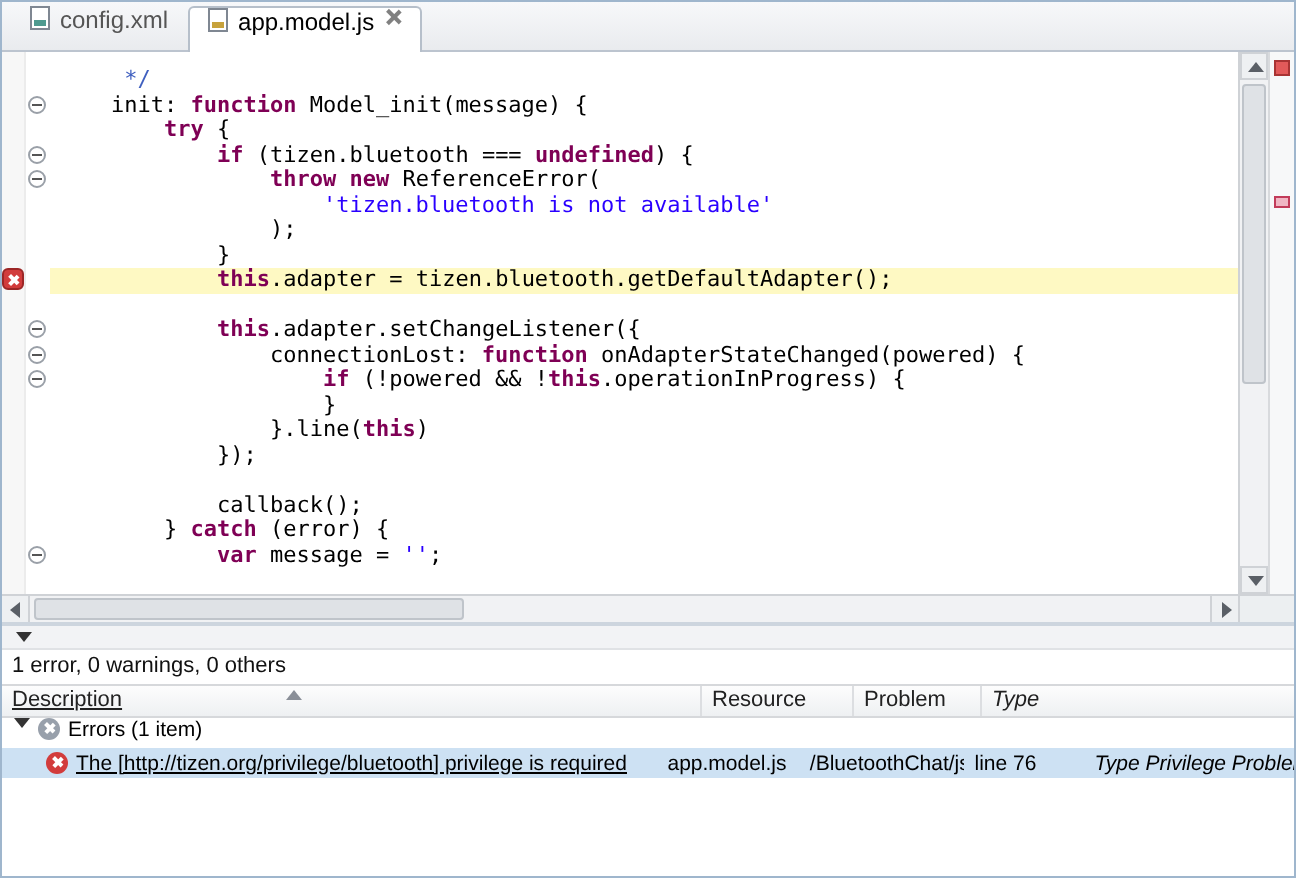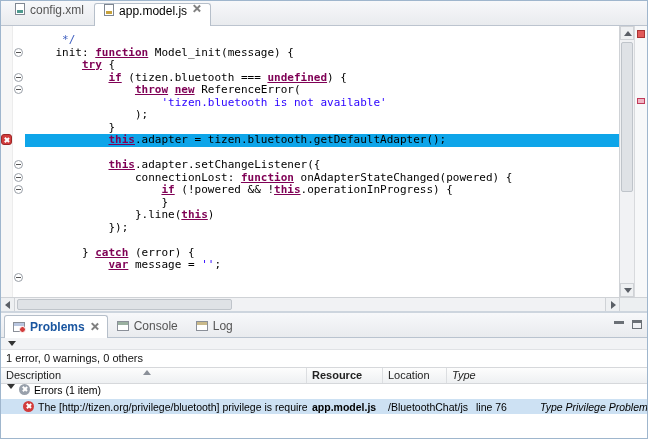--- a/index.html
+++ b/index.html
@@ -40,23 +40,23 @@
 
   
   .editor-region { height:271px; flex:none; display:flex; background:#fff; position:relative; }
   .annot-ruler { width:12px; flex:none; background:#f7f7f7; border-right:1px solid #ececec; position:relative; }
   .fold-ruler  { width:12px; flex:none; background:#ffffff; position:relative; }
   .code-scroll { flex:1; overflow:hidden; padding:8px 0 0 4px; position:relative; }
   .code-line {
     font-family:"DejaVu Sans Mono", monospace; font-size:11px; line-height:12.5px;
     white-space:pre; height:12.5px;
   }
-  .code-line.hl { background:#0ea5e9; margin-left:-4px; padding-left:4px; }
+  .code-line.hl { background:#fef9c3; margin-left:-4px; padding-left:4px; }
   .tok-p { color:#000; }
-  .tok-k { color:#7f0055; font-weight:bold;text-decoration:underline; }
+  .tok-k { color:#7f0055; font-weight:bold; }
   .tok-s { color:#2a00ff; }
   .tok-c { color:#3f5fbf; }
 
   .fold-marker {
     position:absolute; left:1px; width:9px; height:9px; border-radius:50%;
     border:1px solid #9aa0a8; background:#fff;
   }
   .fold-marker::before { content:""; position:absolute; left:1px; right:1px; top:3px; height:1px; background:#555; }
 
   .annot-error {
@@ -125,21 +125,21 @@
 
   .pmenu { height:12px; flex:none; background:#f2f3f5; border-bottom:1px solid #e0e2e5; position:relative; }
   .menu-tri { position:absolute; left:7px; top:3px; width:0; height:0;
     border-left:4px solid transparent; border-right:4px solid transparent; border-top:5px solid #333; }
 
   .psummary { height:17px; flex:none; font-size:11px; color:#111; padding:2px 0 0 5px; background:#fff; }
 
   .pheader { height:17px; flex:none; display:flex; background:linear-gradient(#fdfdfd,#eef0f2);
     border-top:1px solid #d6d8db; border-bottom:1px solid #d6d8db; font-size:11px; color:#222; }
   .hcell { border-right:1px solid #dcdee1; padding:1px 0 0 5px; height:100%; position:relative; }
-  .c-desc { width:306px; } .c-res { width:76px;font-weight:bold; } .c-path { width:88px; } .c-loc { width:64px; } .c-type { width:112px; border-right:none;font-style:italic; }
+  .c-desc { width:350px;text-decoration:underline; } .c-res { width:76px; } .c-path { width:88px; } .c-loc { width:64px; } .c-type { width:112px; border-right:none;font-style:italic; }
   .sort-up { position:absolute; left:142px; top:2px; width:0; height:0;
     border-left:4px solid transparent; border-right:4px solid transparent; border-bottom:5px solid #8a8f98; }
 
   .prow { height:15px; flex:none; display:flex; align-items:flex-start; font-size:10.5px; color:#000; overflow:hidden; }
   .prow.item.selected { background:#cde1f3; }
   .pcell { height:100%; display:flex; align-items:center; padding-left:5px; overflow:hidden; white-space:nowrap; }
 
   .twisty { width:0; height:0; border-left:4px solid transparent; border-right:4px solid transparent;
     border-top:5px solid #333; display:inline-block; margin:0 4px 0 6px; flex:none; }
   .err-badge { width:11px; height:11px; border-radius:6px; background:#d23c3c; position:relative;
@@ -194,20 +194,21 @@
           <div class="code-line"><span class="tok-p">            }</span></div>
           <div class="code-line hl"><span class="tok-p">            </span><span class="tok-k">this</span><span class="tok-p">.adapter = tizen.bluetooth.getDefaultAdapter();</span></div>
           <div class="code-line">&nbsp;</div>
           <div class="code-line"><span class="tok-p">            </span><span class="tok-k">this</span><span class="tok-p">.adapter.setChangeListener({</span></div>
           <div class="code-line"><span class="tok-p">                connectionLost: </span><span class="tok-k">function</span><span class="tok-p"> onAdapterStateChanged(powered) {</span></div>
           <div class="code-line"><span class="tok-p">                    </span><span class="tok-k">if</span><span class="tok-p"> (!powered &amp;&amp; !</span><span class="tok-k">this</span><span class="tok-p">.operationInProgress) {</span></div>
           <div class="code-line"><span class="tok-p">                    }</span></div>
           <div class="code-line"><span class="tok-p">                }.line(</span><span class="tok-k">this</span><span class="tok-p">)</span></div>
           <div class="code-line"><span class="tok-p">            });</span></div>
           <div class="code-line">&nbsp;</div>
+          <div class="code-line"><span class="tok-p">            callback();</span></div>
           <div class="code-line"><span class="tok-p">        } </span><span class="tok-k">catch</span><span class="tok-p"> (error) {</span></div>
           <div class="code-line"><span class="tok-p">            </span><span class="tok-k">var</span><span class="tok-p"> message = </span><span class="tok-s">''</span><span class="tok-p">;</span></div>
         </div>
     </div>
     <div class="vscroll">
       <div class="sb-btn sb-up"></div>
       <div class="vthumb"></div>
       <div class="sb-btn sb-down"></div>
     </div>
     <div class="overview-ruler">
@@ -221,53 +222,34 @@
     <div class="htrack">
       <div class="hthumb"></div>
     </div>
     <div class="hbtn right"></div>
     <div class="hcorner"></div>
   </div>
 
   <div class="sash"></div>
 
   <div class="bottom">
-    <div class="ptabbar">
-      <div class="ptab active">
-        <span class="view-icon problems"></span>
-        <span>Problems</span>
-        <span class="icon-x"></span>
-      </div>
-      <div class="ptab">
-        <span class="view-icon console"></span>
-        <span>Console</span>
-      </div>
-      <div class="ptab">
-        <span class="view-icon log"></span>
-        <span>Log</span>
-      </div>
-      <div class="win-btns">
-        <span class="wbtn min"></span>
-        <span class="wbtn max"></span>
-      </div>
-    </div>
 
     <div class="pmenu">
       <span class="menu-tri"></span>
     </div>
 
     <div class="psummary">1 error, 0 warnings, 0 others</div>
 
     <div class="pheader">
       <div class="hcell c-desc">
         <span>Description</span>
         <span class="sort-up"></span>
       </div>
       <div class="hcell c-res">Resource</div>
-      <div class="hcell c-loc">Location</div>
+      <div class="hcell c-loc">Problem</div>
       <div class="hcell c-type">Type</div>
     </div>
 
     <div class="prow group">
       <span class="twisty"></span>
       <span class="err-badge gray"></span>
       <span>Errors (1 item)</span>
     </div>
 
     <div class="prow item selected">

